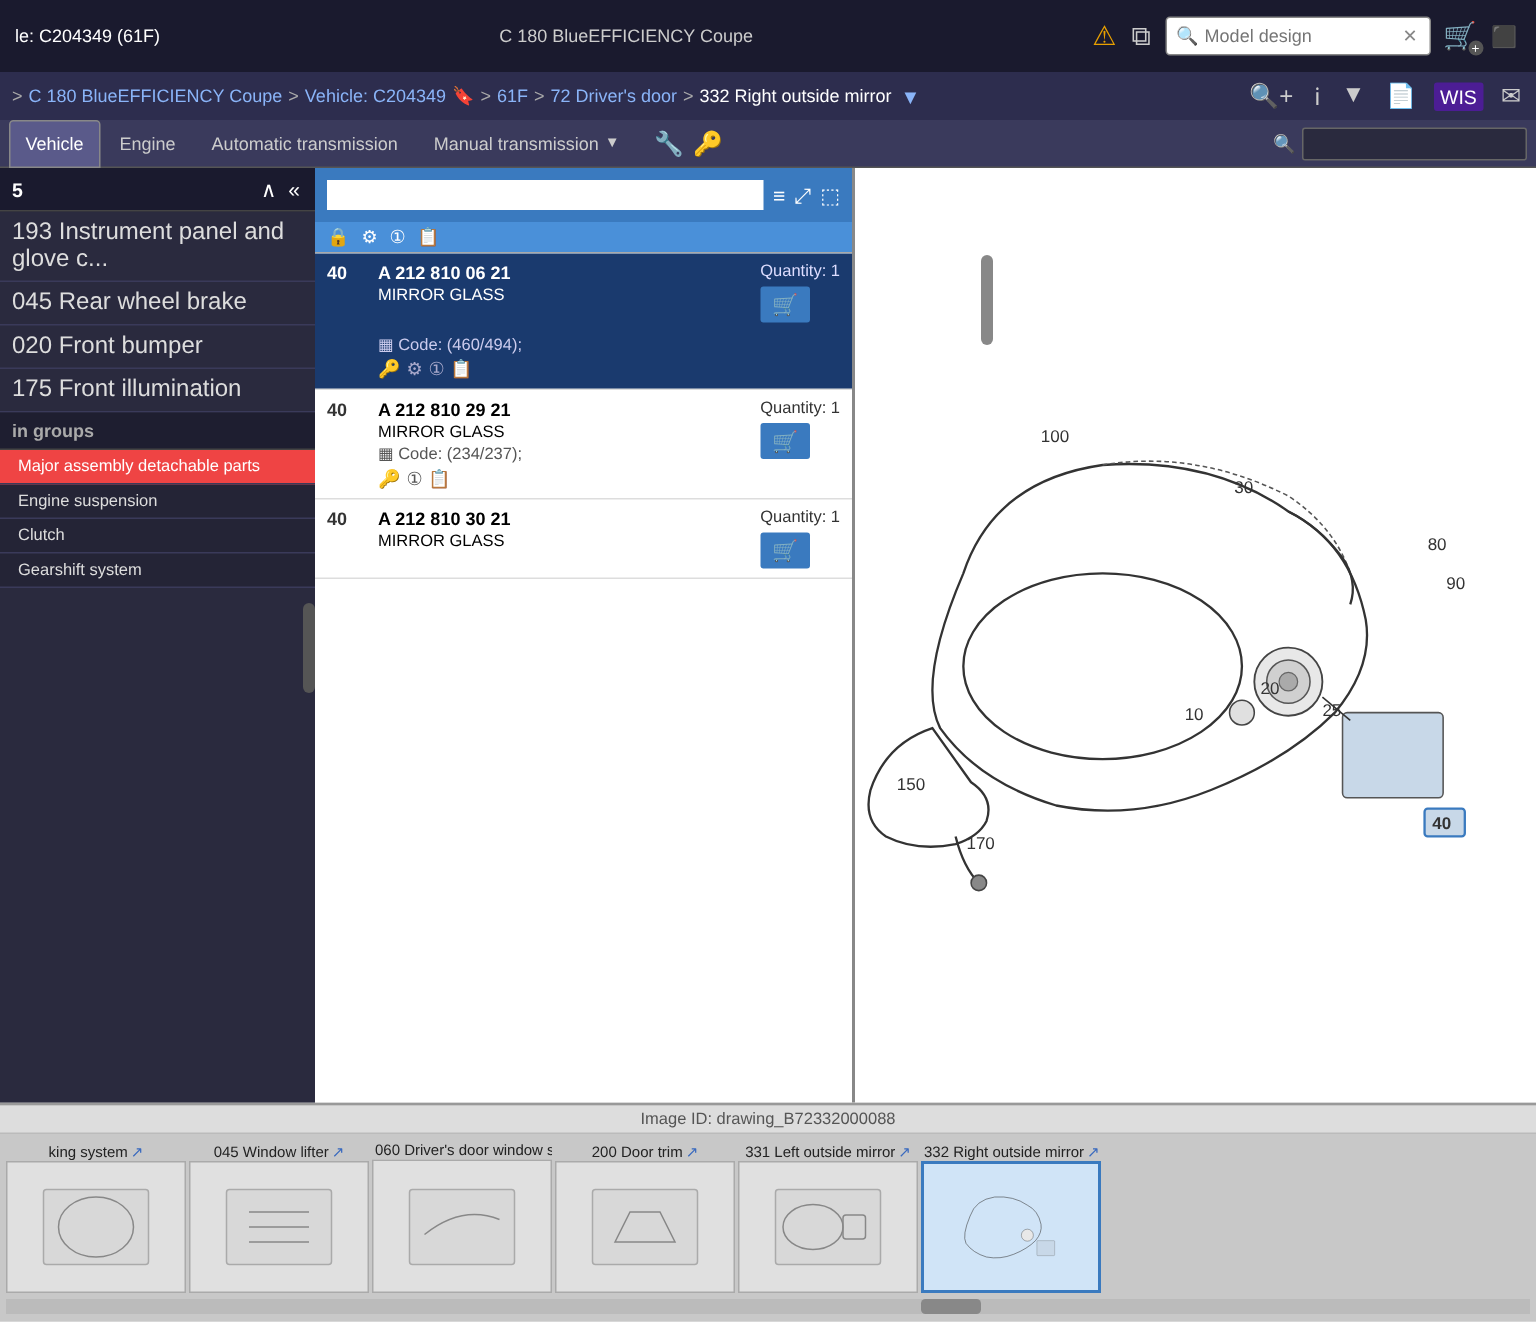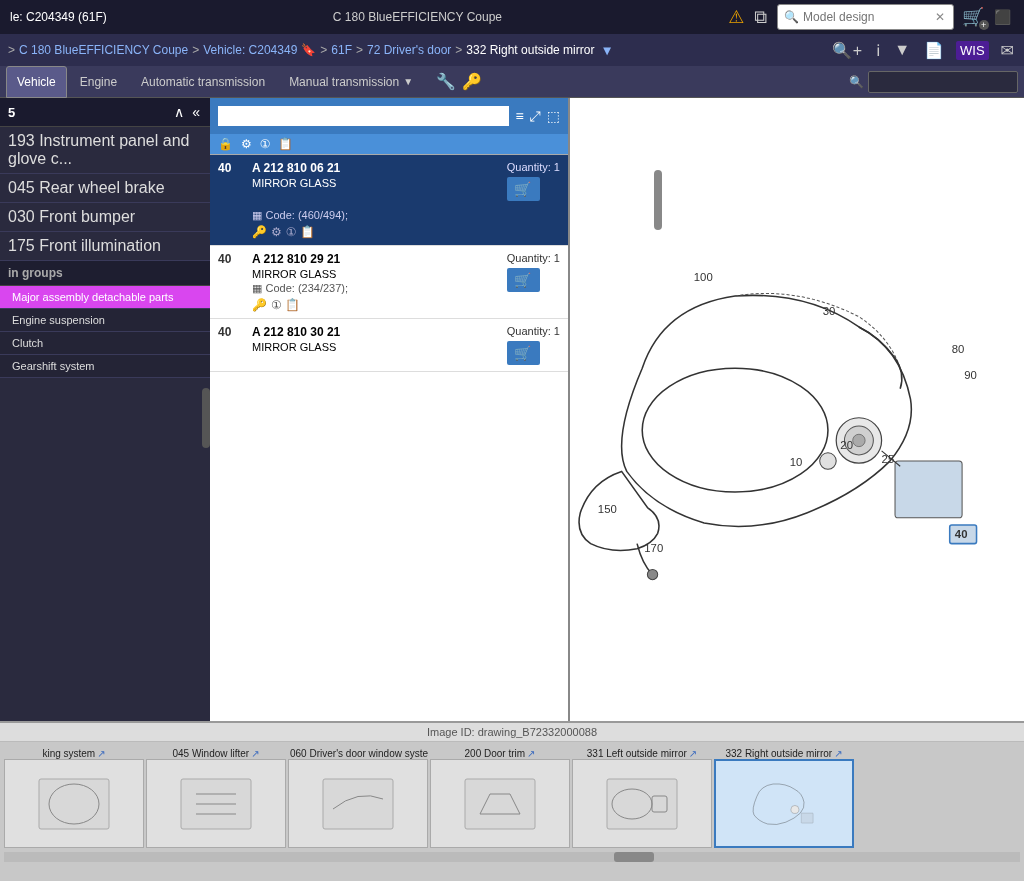--- a/index.html
+++ b/index.html
@@ -5,21 +5,21 @@
     * { box-sizing: border-box; margin: 0; padding: 0; }
     body { font-family: Arial, sans-serif; font-size: 12px; background: #c8c8c8; overflow: hidden; }
 
     
     .top-bar {
       background: #1a1a2e;
       color: #ccc;
       display: flex;
       align-items: center;
       padding: 0 10px;
-      height: 34px;
+      height: 48px;
       gap: 20px;
     }
     .top-bar-title { color: #fff; font-size: 12px; }
     .top-bar-subtitle { color: #ccc; font-size: 12px; flex: 1; text-align: center; }
     .top-bar-actions { display: flex; align-items: center; gap: 8px; margin-left: auto; }
     .icon-btn {
       background: none; border: none; cursor: pointer; color: #ccc;
       display: flex; align-items: center; justify-content: center;
       padding: 2px;
     }
@@ -99,21 +99,21 @@
     .sidebar-header {
       display: flex; align-items: center; justify-content: space-between;
       padding: 4px 8px; background: #1a1a2e; font-size: 13px; font-weight: bold; color: #fff;
       border-bottom: 1px solid #444;
     }
     .sidebar-header-icons { display: flex; gap: 4px; }
     .sidebar-item {
       padding: 5px 8px; cursor: pointer; font-size: 16px; color: #ddd;
       border-bottom: 1px solid #3a3a5a;
     }
-    .sidebar-item.selected { background: #d946ef; color: #fff; }
+    .sidebar-item.selected { background: #ef4444; color: #fff; }
     .sidebar-section-header {
       padding: 5px 8px; font-size: 12px; font-weight: bold; color: #aaa;
       background: #1e1e30; border-bottom: 1px solid #444;
     }
     .sidebar-subsection {
       background: #242436;
     }
     .sidebar-subsection .sidebar-item {
       padding-left: 12px; font-size: 11px;
     }
@@ -190,21 +190,21 @@
       overflow-x: auto;
       height: 110px;
       background: #c8c8c8;
       gap: 2px;
       padding: 4px;
       align-items: stretch;
     }
     .thumbnail-item {
       display: flex; flex-direction: column;
       align-items: center; cursor: pointer;
-      flex-shrink: 0; width: 140px;
+      flex-shrink: 0; width: 120px;
     }
     .thumbnail-label {
       font-size: 10px; color: #222; text-align: center;
       padding: 2px 2px 0; display: flex; align-items: center; gap: 2px;
       white-space: nowrap; overflow: hidden; text-overflow: ellipsis; max-width: 100%;
     }
     .thumbnail-label .ext-link { font-size: 10px; color: #3a6abf; }
     .thumbnail-img {
       flex: 1; width: 100%; background: #e0e0e0; border: 1px solid #aaa;
       display: flex; align-items: center; justify-content: center;
@@ -296,21 +296,21 @@
         <button class="icon-btn" style="color:#fff;font-size:14px;">«</button>
       </div>
     </div>
     <div class="sidebar-item">
       <span>193 Instrument panel and glove c...</span>
     </div>
     <div class="sidebar-item">
       <span>045 Rear wheel brake</span>
     </div>
     <div class="sidebar-item">
-      <span>030 Front bumper</span>
+      <span>020 Front bumper</span>
     </div>
     <div class="sidebar-item">
       <span>175 Front illumination</span>
     </div>
     <div class="sidebar-section-header">
       <span>in groups</span>
     </div>
     <div class="sidebar-subsection">
       <div class="sidebar-item selected">
         <span>Major assembly detachable parts</span>

